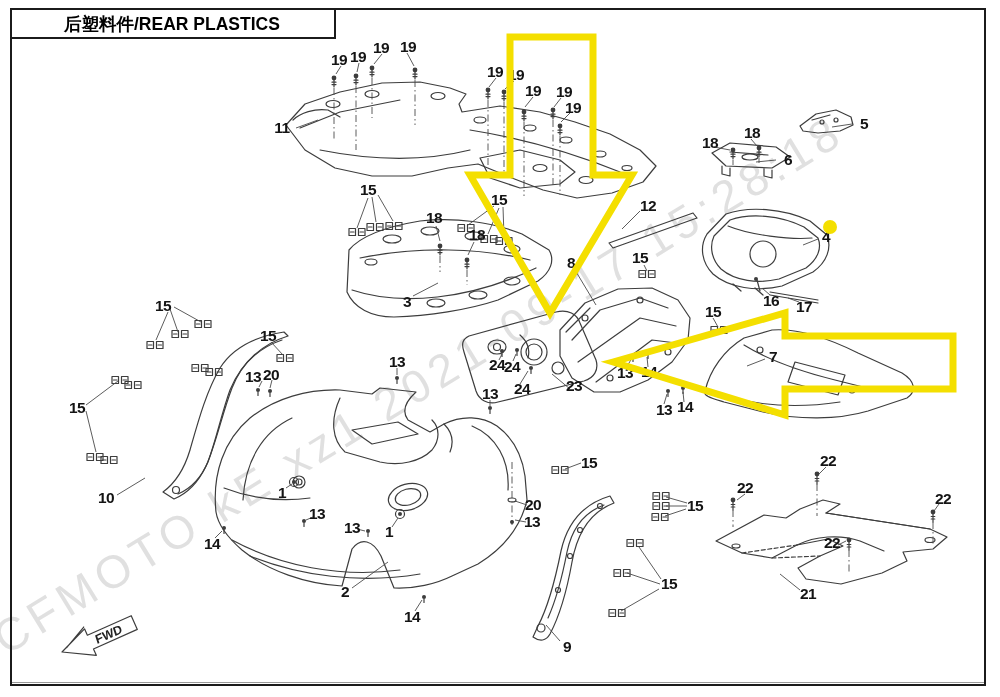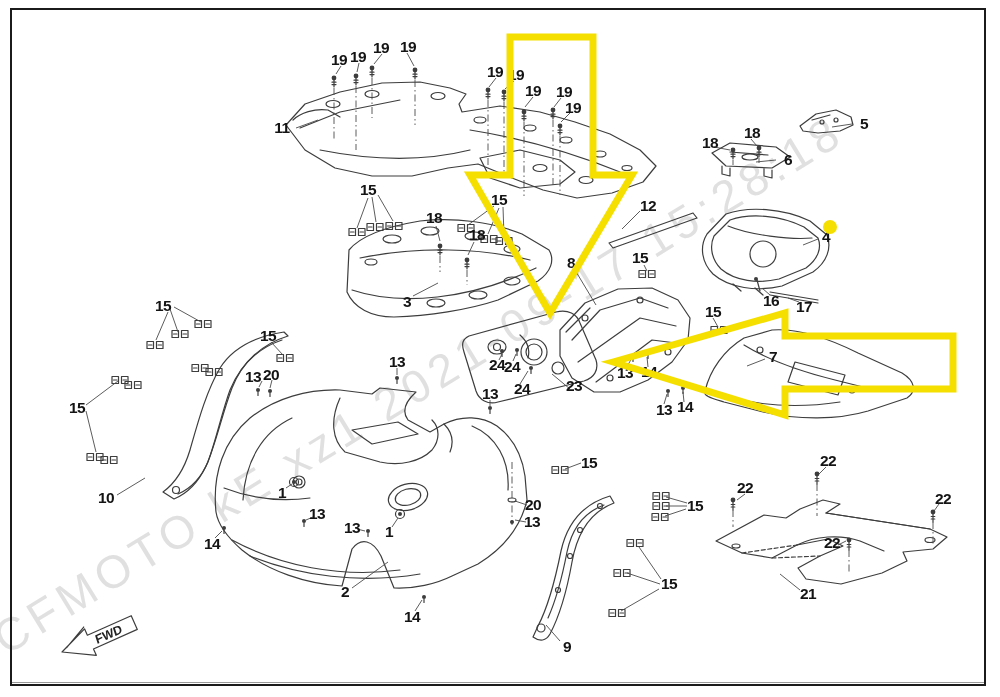--- a/index.html
+++ b/index.html
@@ -327,13 +327,16 @@
       <span class="callout" style="left: 808px; top: 594px;">21</span>
     </div>
 
   <svg id="overlay" class="layer" viewBox="0 0 1000 697">
     <polygon fill="none" stroke-width="7" stroke-linejoin="miter" points="510,37 593,37 593,175 632,175 550,313 470,175 510,175" stroke="#F4DF00"></polygon>
     <polygon fill="none" stroke-width="7" stroke-linejoin="miter" points="613,362 785,313 785,336 953,336 953,389 785,389 785,415" stroke="#F4DF00"></polygon>
     <circle cx="830" cy="227" r="7" fill="#F4DF00"></circle>
   </svg>
 
   <div class="frame"></div>
+  <div class="title-box">
+    <span>后塑料件/REAR PLASTICS</span>
+  </div>
 </div>
 
 </body></html>

